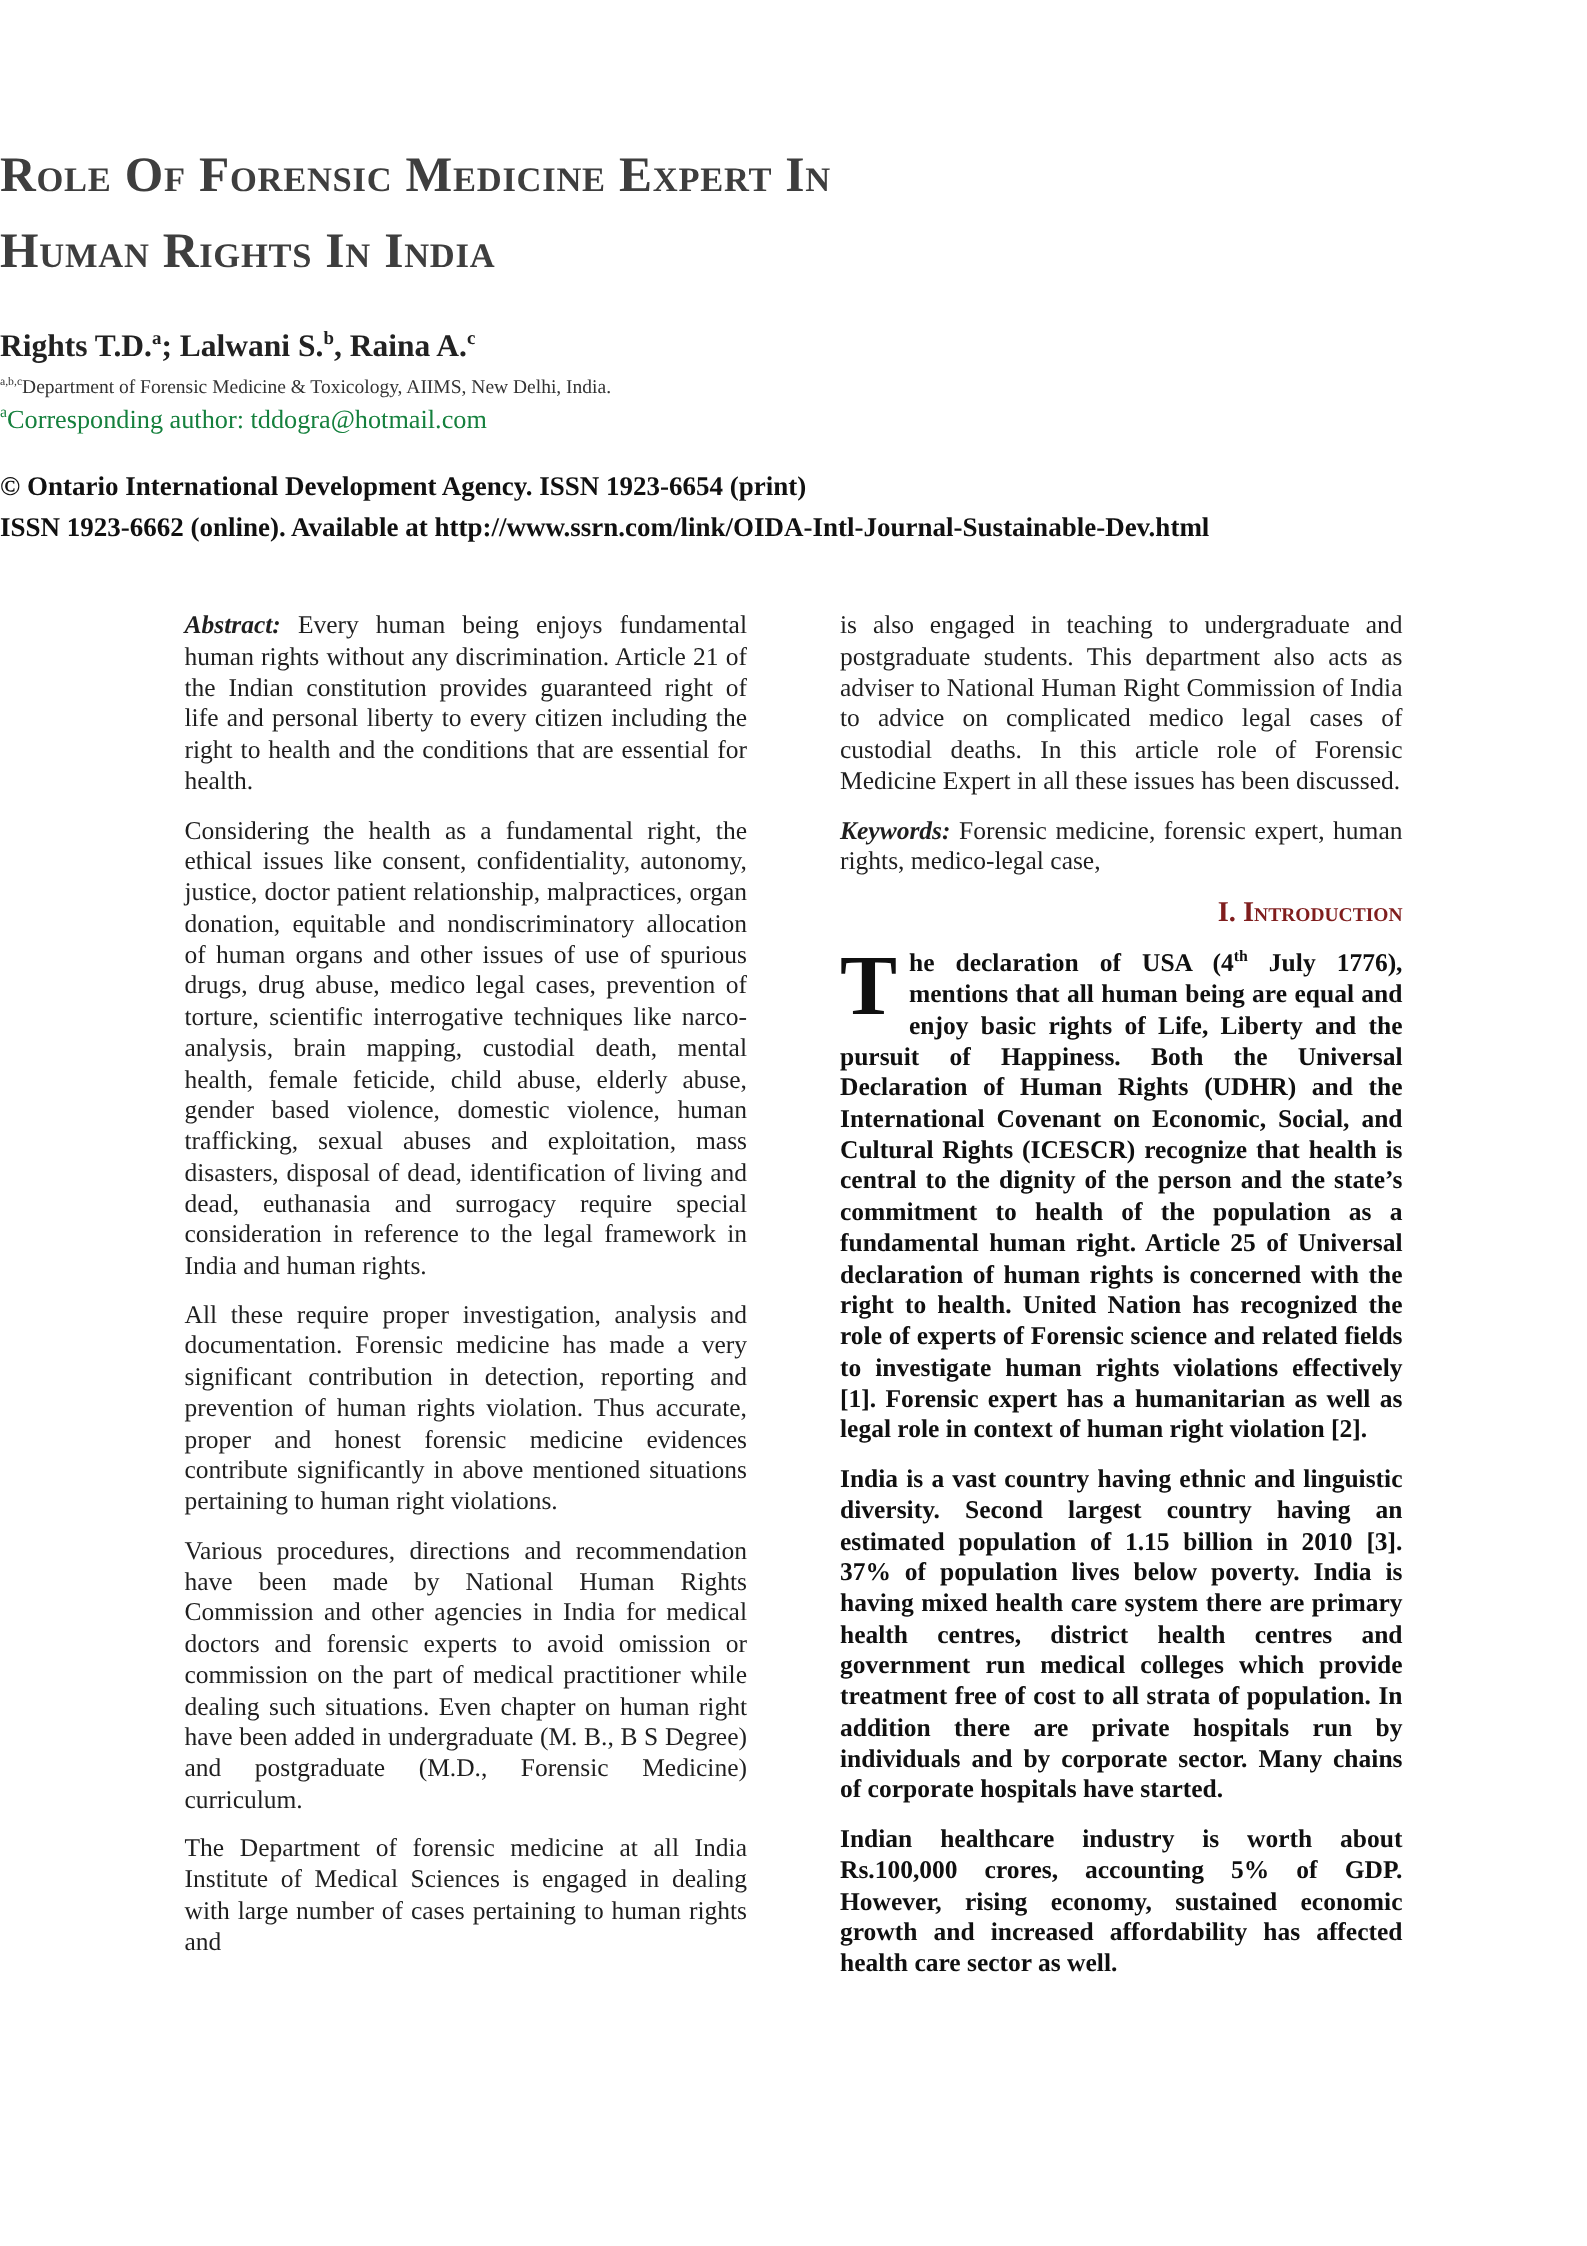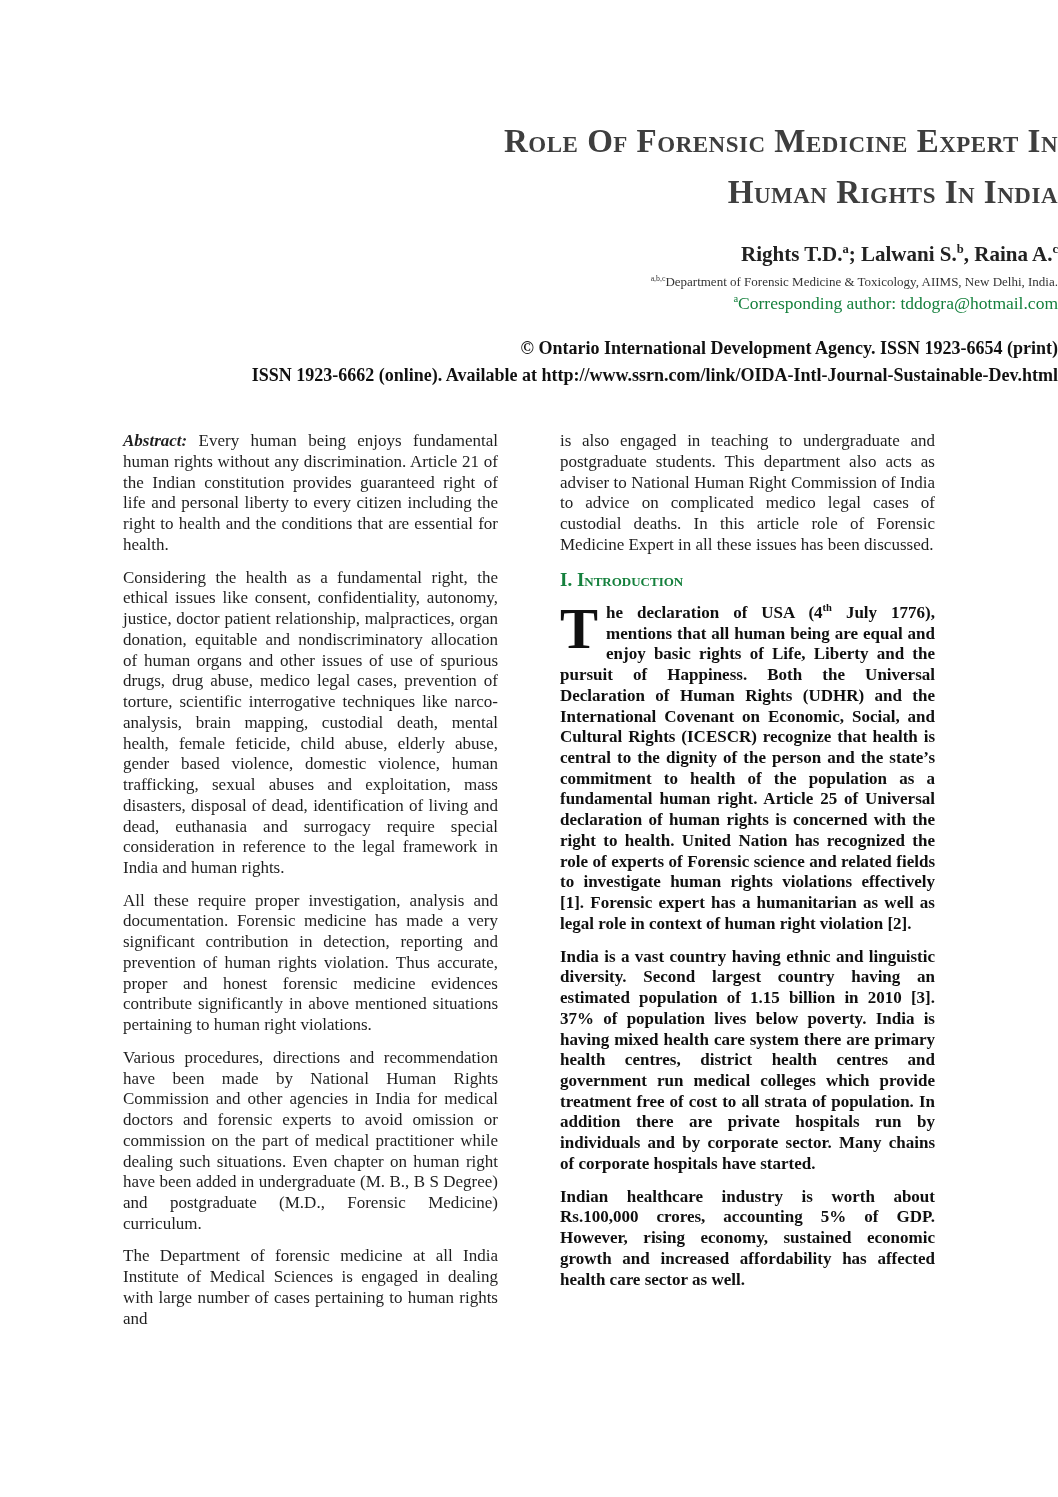--- a/index.html
+++ b/index.html
@@ -5,21 +5,21 @@
   html, body { margin: 0; padding: 0; background: #ffffff; }
   .page {
     width: 1058px;
     height: 1497px;
     background: #ffffff;
     box-sizing: border-box;
     font-family: "Liberation Serif", serif;
     color: #1f1f1f;
     overflow: hidden;
   }
-  .front { padding-top: 116px; text-align: right; }
+  .front { padding-top: 92px; text-align: left; }
   .title {
     margin: 0;
     font-size: 33px;
     line-height: 1.55;
     font-weight: bold;
     font-variant: small-caps;
     letter-spacing: 0.5px;
     color: #3e3e3e;
   }
   .authors {
@@ -51,25 +51,25 @@
     width: 375px;
     text-align: justify;
     font-size: 17px;
     line-height: 1.22;
     hyphens: auto;
     -webkit-hyphens: auto;
   }
   .para { margin: 0 0 12px 0; }
   .lead { font-weight: bold; font-style: italic; }
   .section-heading {
-    text-align: left;
+    text-align: right;
     font-variant: small-caps;
     font-size: 19px;
     font-weight: bold;
-    color: #15803d;
+    color: #7f1d1d;
     margin: 4px 0 12px 0;
   }
   .bold-para { font-weight: bold; color: #101010; }
   .dropcap {
     float: left;
     font-size: 57px;
     line-height: 0.78;
     padding: 4px 8px 0 0;
     font-weight: bold;
     color: #101010;
@@ -114,20 +114,24 @@
       </p>
       <p class="para">Considering the health as a fundamental right, the ethical issues like consent, confidentiality, autonomy, justice, doctor patient relationship, malpractices, organ donation, equitable and nondiscriminatory allocation of human organs and other issues of use of spurious drugs, drug abuse, medico legal cases, prevention of torture, scientific interrogative techniques like narco-analysis, brain mapping, custodial death, mental health, female feticide, child abuse, elderly abuse, gender based violence, domestic violence, human trafficking, sexual abuses and exploitation, mass disasters, disposal of dead, identification of living and dead, euthanasia and surrogacy require special consideration in reference to the legal framework in India and human rights.</p>
       <p class="para">All these require proper investigation, analysis and documentation. Forensic medicine has made a very significant contribution in detection, reporting and prevention of human rights violation. Thus accurate, proper and honest forensic medicine evidences contribute significantly in above mentioned situations pertaining to human right violations.</p>
       <p class="para">Various procedures, directions and recommendation have been made by National Human Rights Commission and other agencies in India for medical doctors and forensic experts to avoid omission or commission on the part of medical practitioner while dealing such situations. Even chapter on human right have been added in undergraduate (M. B., B S Degree) and postgraduate (M.D., Forensic Medicine) curriculum.</p>
       <p class="para">The Department of forensic medicine at all India Institute of Medical Sciences is engaged in dealing with large number of cases pertaining to human rights and</p>
     </section>
 
     <section class="col">
       <p class="para">is also engaged in teaching to undergraduate and postgraduate students. This department also acts as adviser to National Human Right Commission of India to advice on complicated medico legal cases of custodial deaths. In this article role of Forensic Medicine Expert in all these issues has been discussed.</p>
 
+      <p class="para">
+        <span class="lead">Keywords:</span>
+        <span>Forensic medicine, forensic expert, human rights, medico-legal case,</span>
+      </p>
 
       <h2 class="section-heading">I. Introduction</h2>
 
       <p class="para bold-para">
         <span class="dropcap">T</span><span>he declaration of USA (4</span><sup class="body-sup">th</sup><span> July 1776), mentions that all human being are equal and enjoy basic rights of Life, Liberty and the pursuit of Happiness. Both the Universal Declaration of Human Rights (UDHR) and the International Covenant on Economic, Social, and Cultural Rights (ICESCR) recognize that health is central to the dignity of the person and the state’s commitment to health of the population as a fundamental human right. Article 25 of Universal declaration of human rights is concerned with the right to health. United Nation has recognized the role of experts of Forensic science and related fields to investigate human rights violations effectively [1]. Forensic expert has a humanitarian as well as legal role in context of human right violation [2].</span>
       </p>
 
       <p class="para bold-para">India is a vast country having ethnic and linguistic diversity. Second largest country having an estimated population of 1.15 billion in 2010 [3]. 37% of population lives below poverty. India is having mixed health care system there are primary health centres, district health centres and government run medical colleges which provide treatment free of cost to all strata of population. In addition there are private hospitals run by individuals and by corporate sector. Many chains of corporate hospitals have started.</p>
       <p class="para bold-para">Indian healthcare industry is worth about Rs.100,000 crores, accounting 5% of GDP. However, rising economy, sustained economic growth and increased affordability has affected health care sector as well.</p>
     </section>

